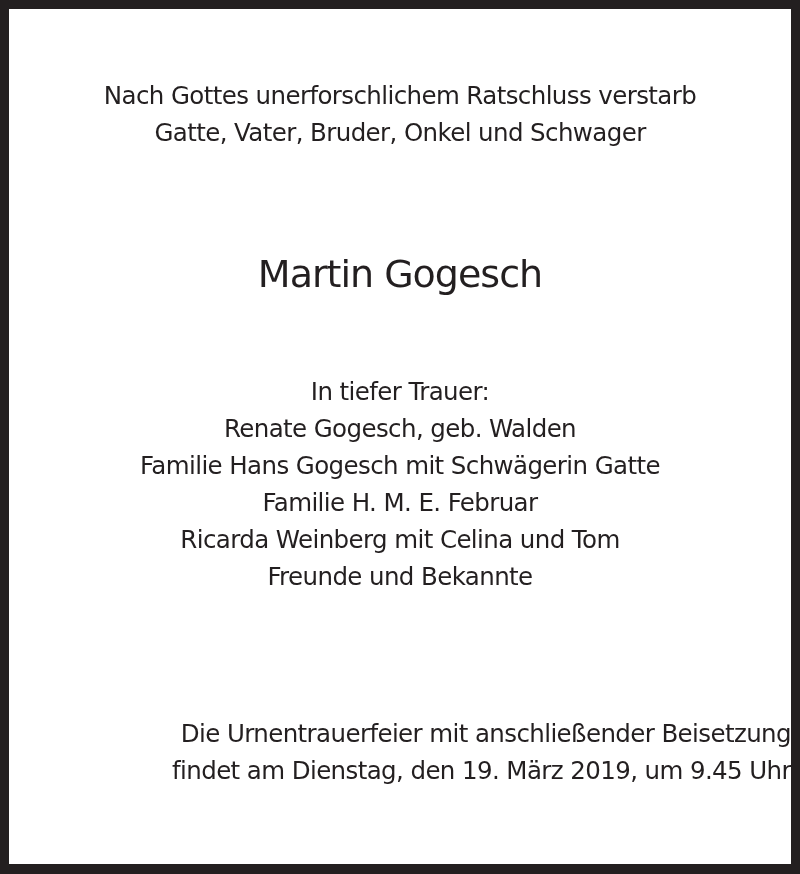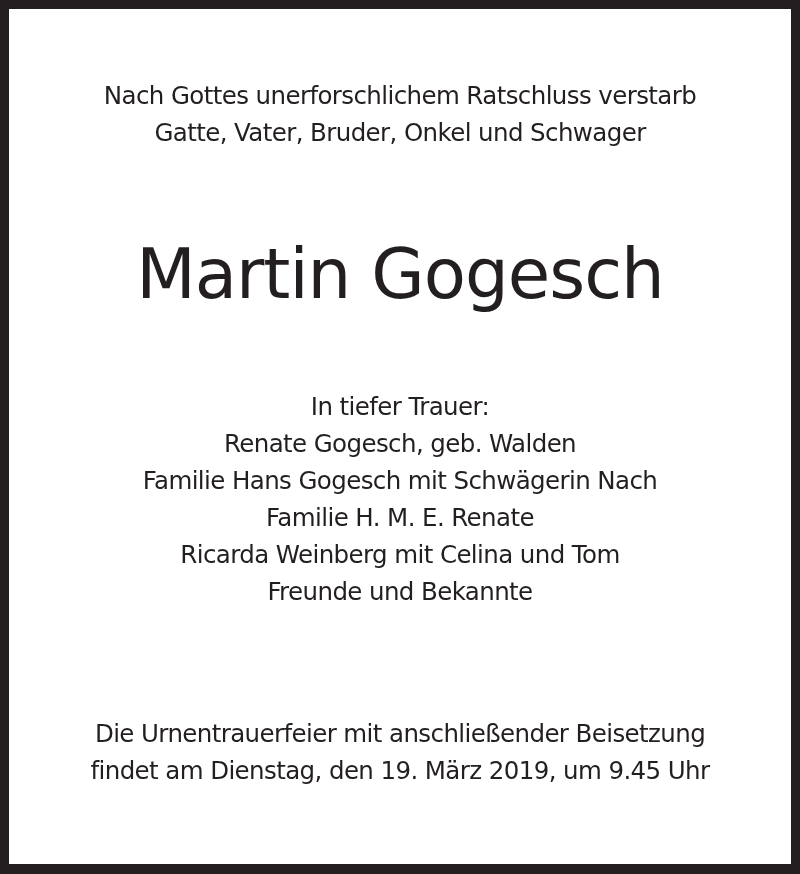--- a/index.html
+++ b/index.html
@@ -1,42 +1,42 @@
 <!DOCTYPE html>
 <html><head>
 <meta charset="utf-8">
 <style>
   html, body { margin:0; padding:0; }
   body { width:800px; height:874px; background:#231f20; position:relative; overflow:hidden; }
   .card { position:absolute; left:9px; top:9px; width:782px; height:855px; background:#ffffff; }
   .txt { position:absolute; left:0; width:782px; text-align:center; color:#231f20;
          font-family:"DejaVu Sans", "Liberation Sans", sans-serif; font-size:24.5px; line-height:37px; letter-spacing:-0.6px; }
   .intro { top:56px;margin-top:12px; }
-  .name { top:230px; font-size:69px; line-height:70px; letter-spacing:-1px; font-weight:400; }
-  .mourners { top:379px; }
-  .service { top:706px; }
+  .name { top:230px; font-size:38px; line-height:70px; letter-spacing:-1px; font-weight:400; }
+  .mourners { top:364px; }
+  .service { top:706px;text-align:right; }
   .line { display:block; white-space:nowrap; }
   b { font-weight:400; }
 </style>
 </head>
 <body>
 
 <div class="card">
   <div class="txt intro">
     <span class="line">Nach Gottes unerforschlichem Ratschluss verstarb</span>
     <span class="line">Gatte, Vater, Bruder, Onkel und Schwager</span>
   </div>
 
   <div class="txt name">Martin Gogesch</div>
 
   <div class="txt mourners">
     <span class="line">In tiefer Trauer:</span>
     <span class="line"><b>Renate Gogesch,</b><span> geb. Walden</span></span>
-    <span class="line"><span>Familie </span><b>Hans Gogesch</b><span> mit Schwägerin </span><b>Nach</b></span>
-    <span class="line"><span>Familie </span><b>H. M. E. Renate</b></span>
+    <span class="line"><span>Familie </span><b>Hans Gogesch</b><span> mit Schwägerin </span><b>Gatte</b></span>
+    <span class="line"><span>Familie </span><b>H. M. E. Februar</b></span>
     <span class="line"><b>Ricarda Weinberg</b><span> mit </span><b>Celina</b><span> und </span><b>Tom</b></span>
     <span class="line"><span>Freunde und Bekannte</span></span>
   </div>
 
   <div class="txt service">
     <span class="line">Die Urnentrauerfeier mit anschließender Beisetzung</span>
     <span class="line">findet am Dienstag, den 19. März 2019, um 9.45 Uhr</span>
   </div>
 </div>
 

